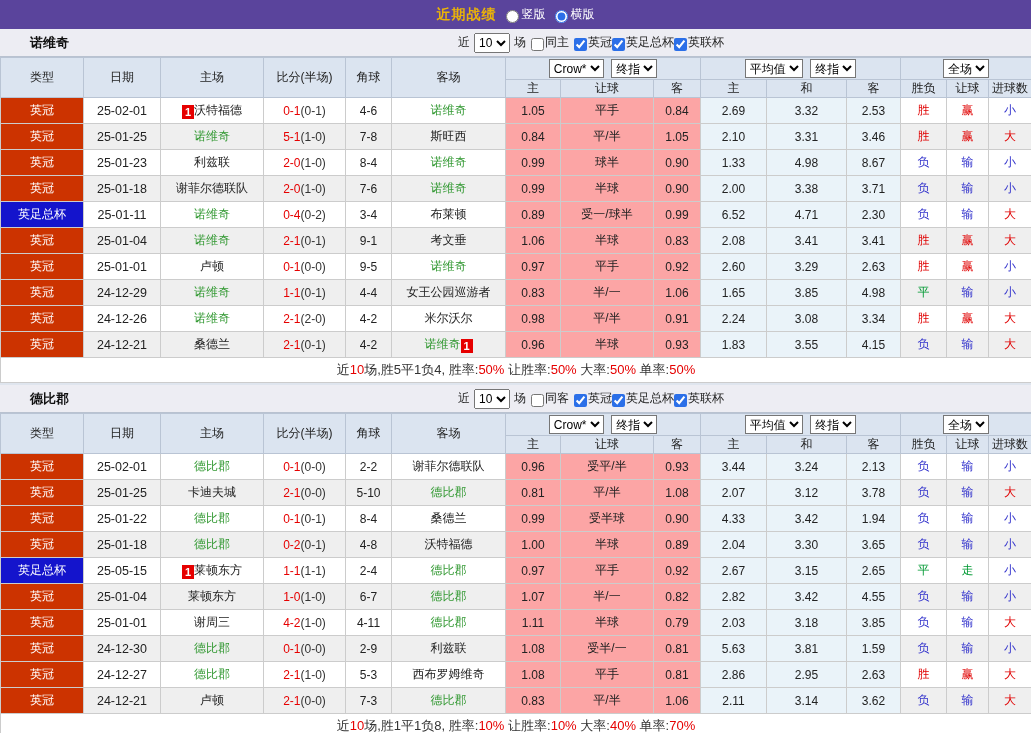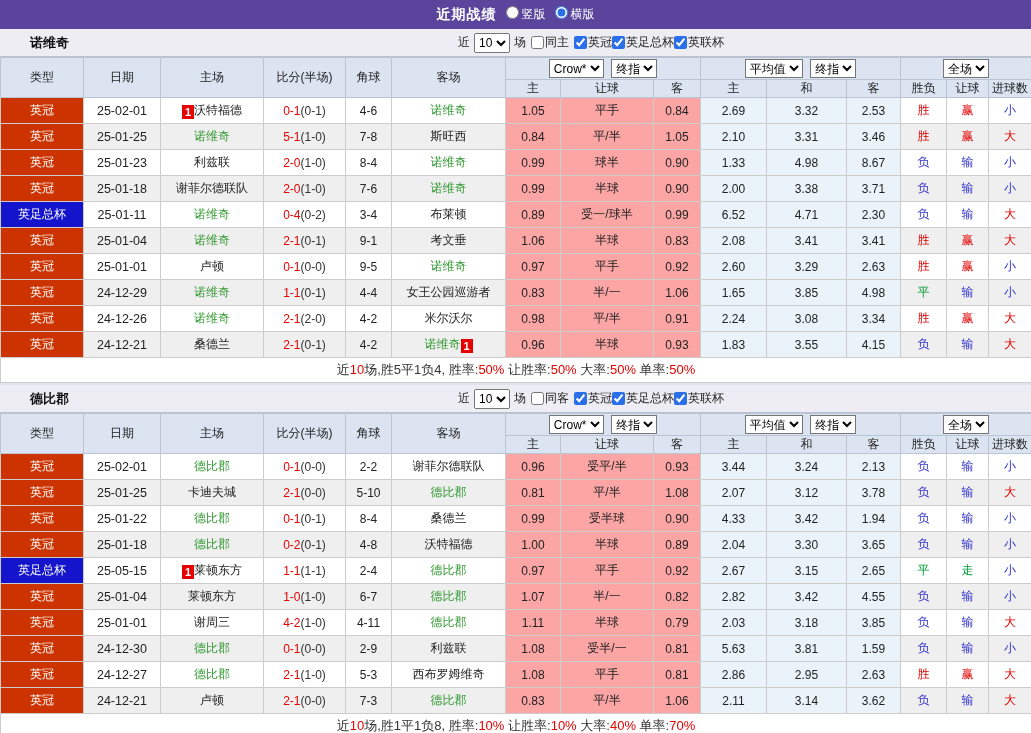--- a/index.html
+++ b/index.html
@@ -7,33 +7,33 @@
   body {
     font-family:"Liberation Sans","DejaVu Sans",sans-serif;
     background:#dfe5ee;
     width:1031px; height:733px; overflow:hidden;
   }
   
   .topbar {
     height:29px; background:#5a449c;
     display:flex; align-items:center; justify-content:center; gap:9px;
   }
-  .topbar .title { color:#ffffff; font-size:14px; font-weight:bold; letter-spacing:1px; }
-  .radio-label { color:#fff; font-size:12px; display:flex; align-items:flex-start; gap:3px; cursor:pointer; }
+  .topbar .title { color:#eab308; font-size:14px; font-weight:bold; letter-spacing:1px; }
+  .radio-label { color:#fff; font-size:12px; display:flex; align-items:flex-end; gap:3px; cursor:pointer; }
   input[type=radio]{ width:13px; height:13px; accent-color:#2b6fe8; }
   input[type=checkbox]{ width:13px; height:13px; accent-color:#2b6fe8; vertical-align:-2px; }
 
   
   .match-table { margin-bottom:2px; background:#fff; }
   .teambar { height:28px; background:#ededf3; position:relative; border-bottom:1px solid #b9c2d0; }
   .teamname { position:absolute; left:30px; top:0; line-height:27px; font-size:13px; font-weight:bold; color:#111; }
   .controls { position:absolute; left:455px; top:0; height:27px; display:flex; align-items:center; font-size:12px; color:#222; white-space:nowrap; }
   .controls .lbl { margin:0 3px; }
   .controls select { height:20px; font-size:12px; margin:0 1px; }
-  .cb-label { display:flex; align-items:center; cursor:pointer; }
+  .cb-label { display:flex; align-items:flex-end; cursor:pointer; }
   .cb-label .cbtxt { margin-left:1px; }
   .cb-label.same { margin-right:5px; margin-left:2px; }
 
   table { width:1031px; border-collapse:collapse; table-layout:fixed; background:#fff; }
   thead th { background:#dbe4f0; border:1px solid #b9c4d4; font-weight:normal; color:#222; font-size:12px; text-align:center; overflow:hidden; white-space:nowrap; }
   tr.group-row th { height:22px; padding:1px 0; }
   tr.sub-row th { height:17px; }
   .hsel { height:19px; font-size:12px; margin:0 2px; vertical-align:middle; background:#fff; }
 
   tbody td { border:1px solid #ccc; height:26px; text-align:center; font-size:12px; color:#222; overflow:hidden; white-space:nowrap; }

